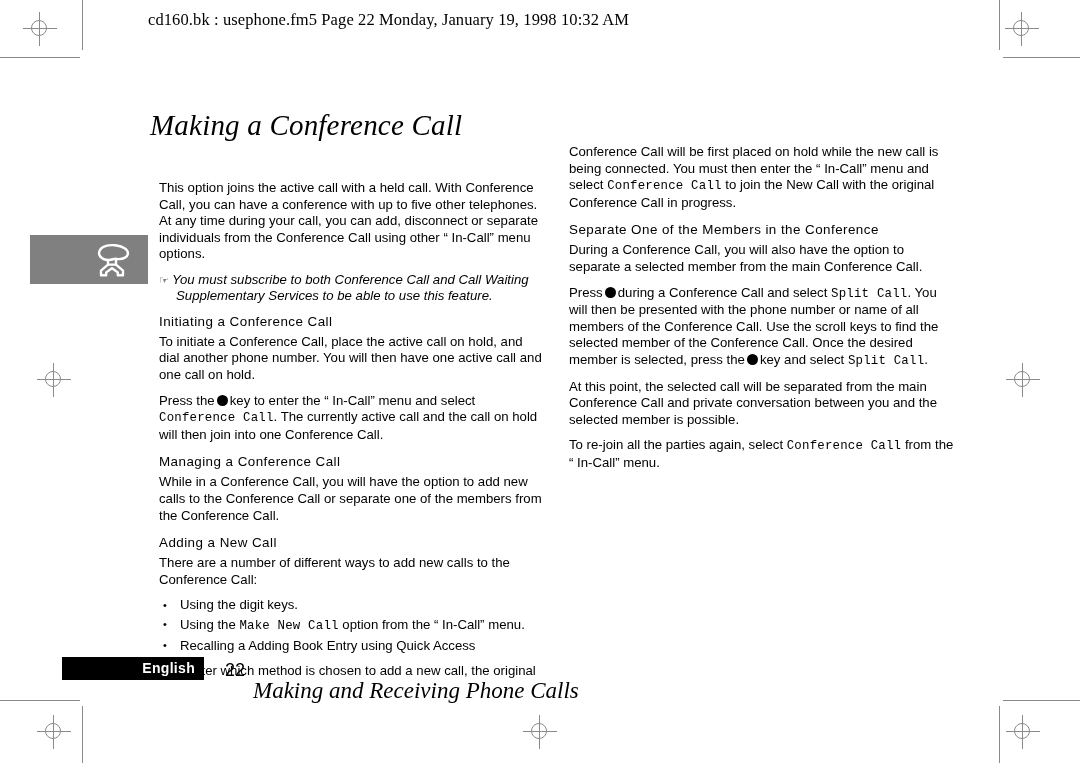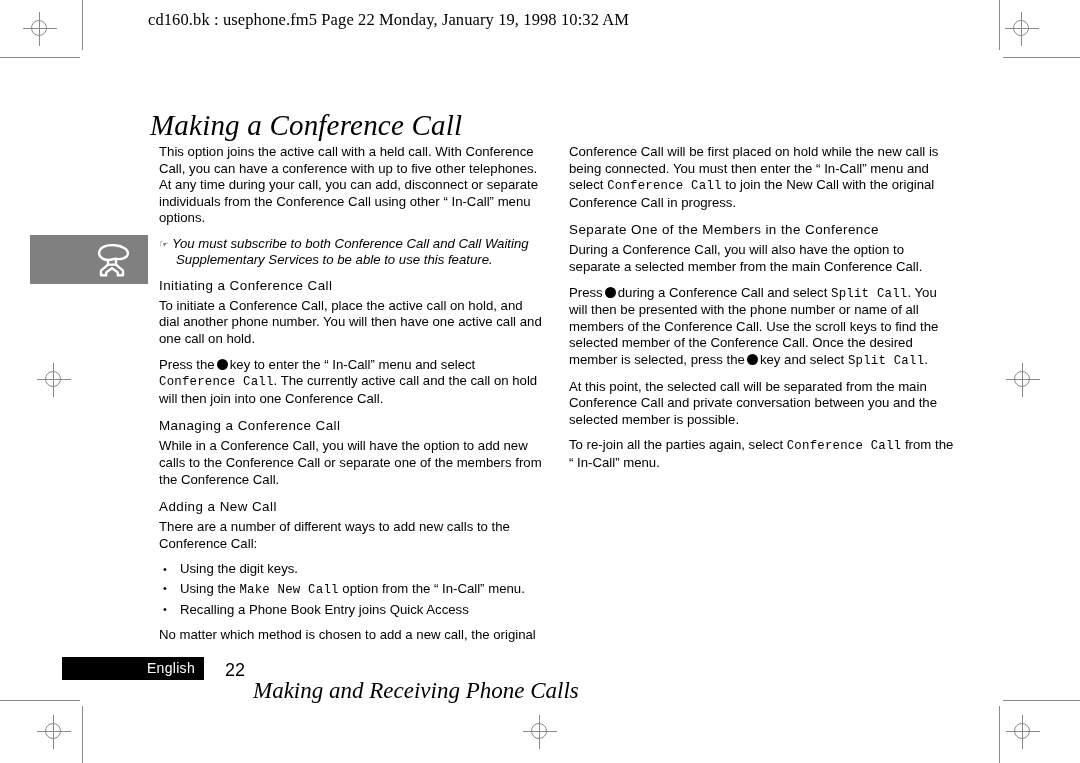--- a/index.html
+++ b/index.html
@@ -73,21 +73,21 @@
   }
 
   
   .col {
     position: absolute;
     top: 144px;
     width: 386px;
     font-size: 13.2px;
     line-height: 16.6px;
   }
-  .col-left  { left: 159px; }
+  .col-left  { left: 159px; margin-top: 36px; }
   .col-right { left: 569px; }
 
   p.body {
     margin: 0 0 9px 0;
     text-align: left;
   }
   p.tight { margin-bottom: 0; }
 
   h3.sub {
     margin: 11px 0 4px 0;
@@ -176,21 +176,21 @@
     width: 142px;
     height: 23px;
     background: #000000;
   }
   .foot-lang {
     position: absolute;
     right: 9px;
     top: 3px;
     color: #ffffff;
     font-size: 14px;
-    font-weight: normal;
+    font-weight: bold;
     letter-spacing: 0.3px;
     line-height: 17px;
   }
   .foot-page {
     position: absolute;
     left: 225px;
     top: 660px;
     font-size: 18px;
     font-weight: normal;
   }
@@ -282,21 +282,21 @@
 
   <h3 class="sub">Managing a Conference Call</h3>
   <p class="body">While in a Conference Call, you will have the option to add new calls to the Conference Call or separate one of the members from the Conference Call.</p>
 
   <h3 class="sub">Adding a New Call</h3>
   <p class="body">There are a number of different ways to add new calls to the Conference Call:</p>
 
   <ul class="bullets">
     <li>Using the digit keys.</li>
     <li><span>Using the</span> <span class="mono">Make New Call</span> <span>option from the “ In-Call”  menu.</span></li>
-    <li>Recalling a Phone Book Entry joins Quick Access</li>
+    <li>Recalling a Adding Book Entry using Quick Access</li>
   </ul>
 
   <p class="body tight">No matter which method is chosen to add a new call, the original</p>
 </div>
 
 <div class="col col-right">
 
   <p class="body"><span>Conference Call will be first placed on hold while the new call is being connected. You must then enter the “ In-Call”  menu and select</span> <span class="mono">Conference Call</span> <span>to join the New Call with the original Conference Call in progress.</span></p>
 
   <h3 class="sub">Separate One of the Members in the Conference</h3>

